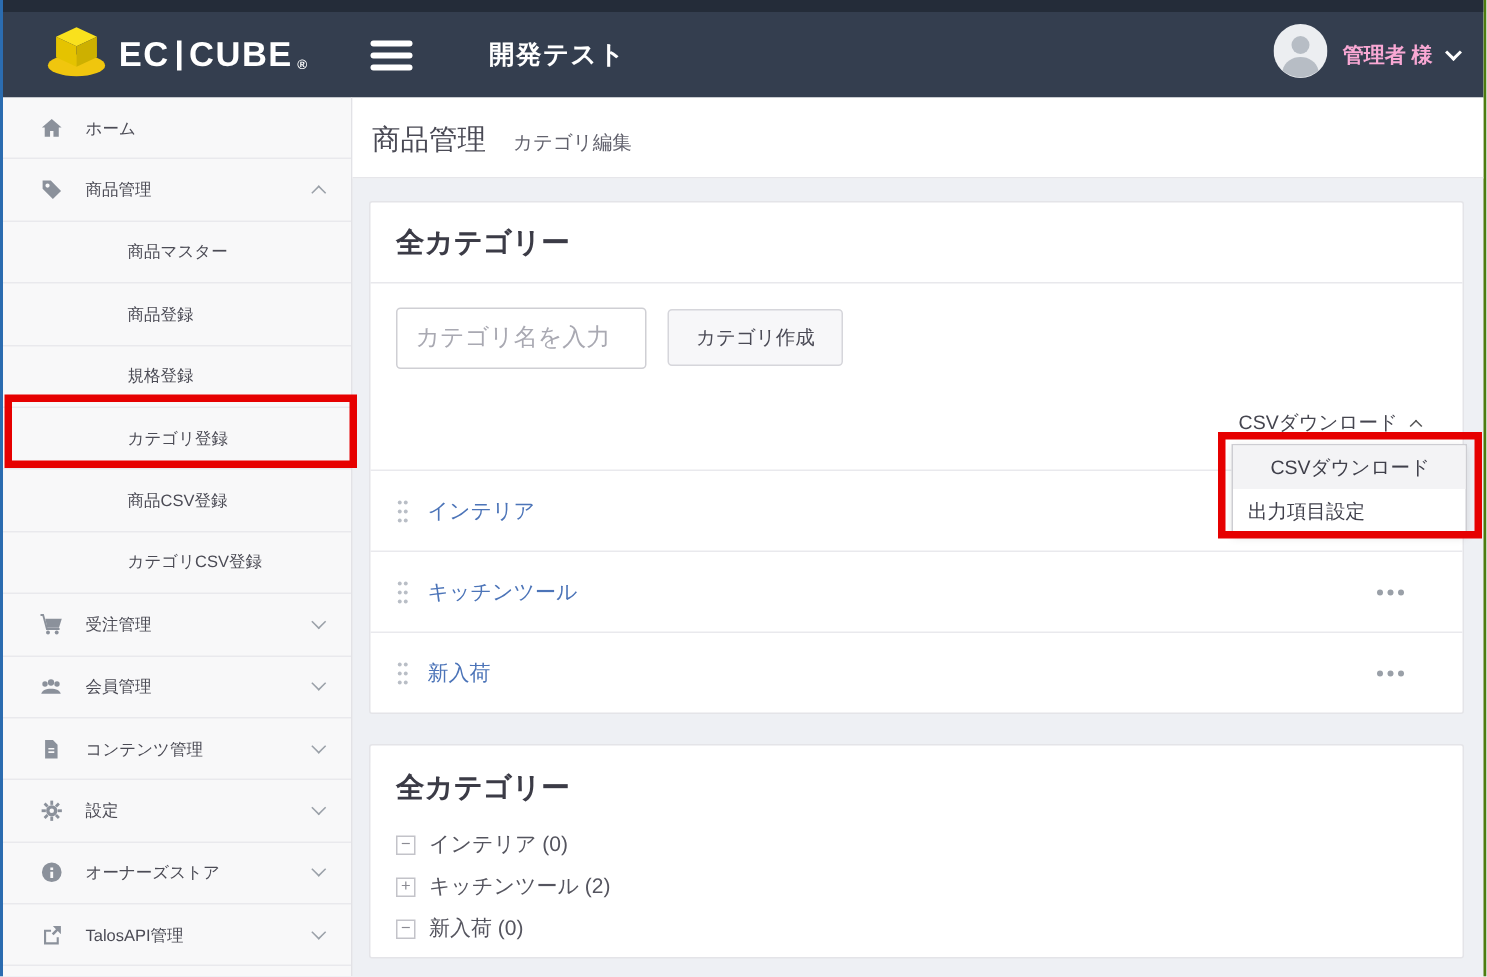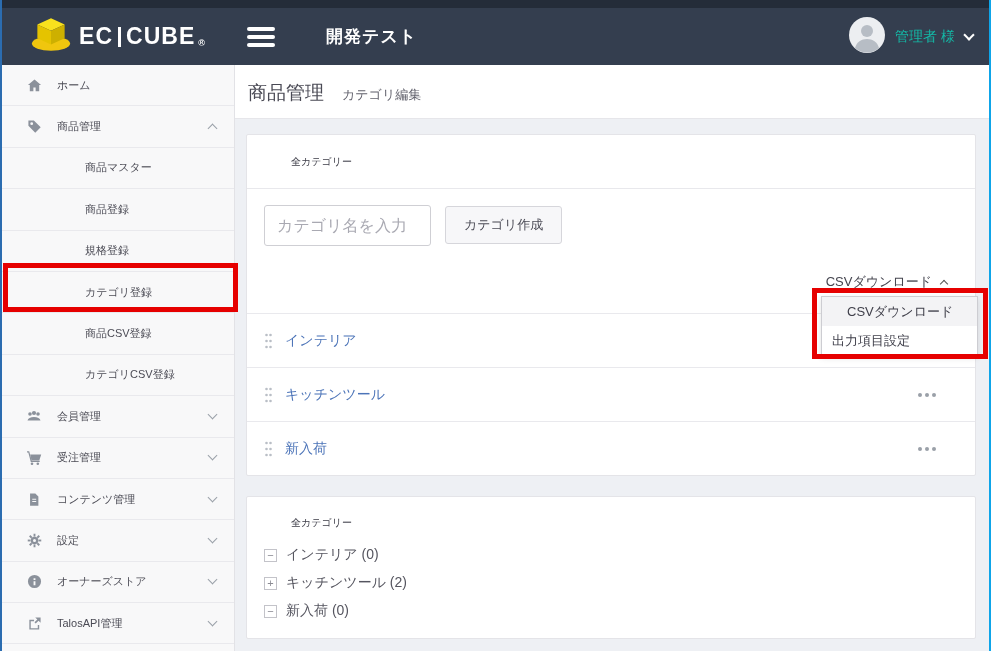--- a/index.html
+++ b/index.html
@@ -1,33 +1,33 @@
 <!DOCTYPE html>
 <html><head>
 <meta charset="utf-8">
 <style>
   * { margin:0; padding:0; box-sizing:border-box; }
   html,body { width:991px; height:651px; overflow:hidden; }
   body { font-family:"Liberation Sans","DejaVu Sans",sans-serif; background:#eef0f4; }
-  .page { position:relative; width:991px; height:651px; border-left:2px solid #2b6cb0; border-right:2px solid #0ea5e9; background:#eef0f4; overflow:hidden; }
+  .page { position:relative; width:991px; height:651px; border-left:2px solid #2b6cb0; border-right:2px solid #4d7c0f; background:#eef0f4; overflow:hidden; }
 
   
   .topbar { height:65px; background:#343e4f; }
   .topbar-strip { height:8px; background:#242c39; }
   .topbar-main { height:57px; display:flex; align-items:center; }
   .logo-wrap { width:233px; display:flex; justify-content:center; align-items:center; }
   .logo { display:flex; align-items:center; gap:8px; }
   .logo-text { color:#fff; font-size:23px; font-weight:bold; letter-spacing:1px; display:flex; align-items:center; }
   .logo-bar { display:inline-block; width:3px; height:20px; background:#fff; margin:0 5px; }
   .logo-reg { color:#fff; font-size:9px; margin-left:3px; align-self:flex-end; padding-bottom:2px; }
   .hamburger { margin-left:12px; width:28px; cursor:pointer; display:flex; flex-direction:column; gap:4px; }
   .hamburger span { display:block; height:4px; background:#fff; border-radius:2px; }
   .site-title { color:#fff; font-size:17px; font-weight:bold; margin-left:22px; letter-spacing:1px;padding-left:29px; }
   .user { margin-left:auto; margin-right:16px; display:flex; align-items:center; gap:10px; cursor:pointer; }
-  .user-name { color:#14b8a6; font-size:14px; font-weight:normal; }
+  .user-name { color:#f9a8d4; font-size:14px; font-weight:bold; }
   .chev { display:inline-block; width:8px; height:8px; border-left:2px solid #fff; border-bottom:2px solid #fff; transform:rotate(-45deg); margin-top:-4px; }
   .chev.gray { border-color:#9aa0a8; border-width:1.5px; width:7px; height:7px; }
   .chev.up { transform:rotate(135deg); margin-top:4px; }
   .chev.dark { border-color:#555; border-width:1.5px; width:6px; height:6px; }
 
   
   .below { display:flex; height:586px; }
 
   
   .sidebar { width:233px; background:#f8f8f9; border-right:1px solid #e2e2e6; flex:none; }
@@ -39,21 +39,21 @@
 
   
   .main { flex:1; display:flex; flex-direction:column; }
   .crumb-bar { height:54px; background:#fff; border-bottom:1px solid #e6e6ea; display:flex; align-items:baseline; padding:15px 0 0 13px; }
   .crumb-section { font-size:19px; color:#4a4a55; }
   .crumb-page { font-size:13px; color:#62626d; margin-left:18px;font-family:Liberation Mono, monospace; }
   .content { flex:1; padding:15px 13px 0 11px; }
 
   .card { background:#fff; border:1px solid #e4e4e8; border-radius:2px; }
   .card1-header { height:54px; display:flex; align-items:center; padding:0 17px; border-bottom:1px solid #e8e8ec; }
-  .card-title { font-size:10px; font-weight:normal; color:#3b3b46;margin-left:27px; }
+  .card-title { font-size:19px; font-weight:bold; color:#3b3b46; }
   .input-row { height:58px; padding:16px 0 0 17px; display:flex; gap:14px; }
   .cat-input { width:167px; height:41px; border:1px solid #cfcfd4; border-radius:3px; padding:0 12px; font-size:16px; color:#333; outline:none; font-family:inherit; }
   .cat-input::placeholder { color:#a9a9b2; }
   .create-btn { height:38px; margin-top:1px; padding:0 18px; background:#f7f7f9; border:1px solid #d6d6db; border-radius:3px; font-size:13px; color:#4a4a55; cursor:pointer; font-family:inherit; }
   .csv-bar { height:66px; display:flex; align-items:flex-end; justify-content:flex-end; padding:0 28px 22px 0; }
   .csv-link { display:flex; align-items:center; gap:9px; font-size:13px; color:#45454f; cursor:pointer; white-space:nowrap; }
   .cat-rows { }
   .cat-row { height:54px; display:flex; align-items:center; padding:0 38px 0 17px; border-top:1px solid #e9e9ed; }
   .drag-handle { margin-right:12px; cursor:grab; display:flex; }
   .cat-link { font-size:14px; color:#4c74b8; text-decoration:none; cursor:pointer; }
@@ -157,42 +157,42 @@
       <div class="side-item sub">
         <span class="s-label">商品CSV登録</span>
       </div>
       <div class="side-item sub">
         <span class="s-label">カテゴリCSV登録</span>
       </div>
       <div class="side-item">
         <span class="s-icon">
           <svg width="16" height="16" viewBox="0 0 16 16">
               <g class="ic" fill="#8b919b">
+                <path d="M4.2 4.5h11l-1.9 6H5.5z"></path>
+                <path d="M1 1.3h2.2l2.6 9.4h7.9V12H4.8L2.3 2.6H1z"></path>
+                <circle cx="6" cy="13.7" r="1.3"></circle>
+                <circle cx="11.8" cy="13.7" r="1.3"></circle>
+              </g>
+            </svg>
+        </span>
+        <span class="s-label">受注管理</span>
+        <span class="s-chev chev gray"></span>
+      </div>
+      <div class="side-item">
+        <span class="s-icon">
+          <svg width="16" height="16" viewBox="0 0 16 16">
+              <g class="ic" fill="#8b919b">
                 <circle cx="4" cy="6" r="1.8"></circle>
                 <circle cx="12" cy="6" r="1.8"></circle>
                 <circle cx="8" cy="5" r="2.1"></circle>
                 <path d="M1.5 12.5c.4-2.2 3-3.4 6.5-3.4s6.1 1.2 6.5 3.4z"></path>
               </g>
             </svg>
         </span>
         <span class="s-label">会員管理</span>
-        <span class="s-chev chev gray"></span>
-      </div>
-      <div class="side-item">
-        <span class="s-icon">
-          <svg width="16" height="16" viewBox="0 0 16 16">
-              <g class="ic" fill="#8b919b">
-                <path d="M4.2 4.5h11l-1.9 6H5.5z"></path>
-                <path d="M1 1.3h2.2l2.6 9.4h7.9V12H4.8L2.3 2.6H1z"></path>
-                <circle cx="6" cy="13.7" r="1.3"></circle>
-                <circle cx="11.8" cy="13.7" r="1.3"></circle>
-              </g>
-            </svg>
-        </span>
-        <span class="s-label">受注管理</span>
         <span class="s-chev chev gray"></span>
       </div>
       <div class="side-item">
         <span class="s-icon">
           <svg width="14" height="15" viewBox="0 0 16 16">
               <path class="ic" fill-rule="evenodd" d="M3.5 1h6L13 4.5V15H3.5zM6 7h4.5v1.2H6zm0 2.6h4.5v1.2H6z"></path>
             </svg>
         </span>
         <span class="s-label">コンテンツ管理</span>
         <span class="s-chev chev gray"></span>

